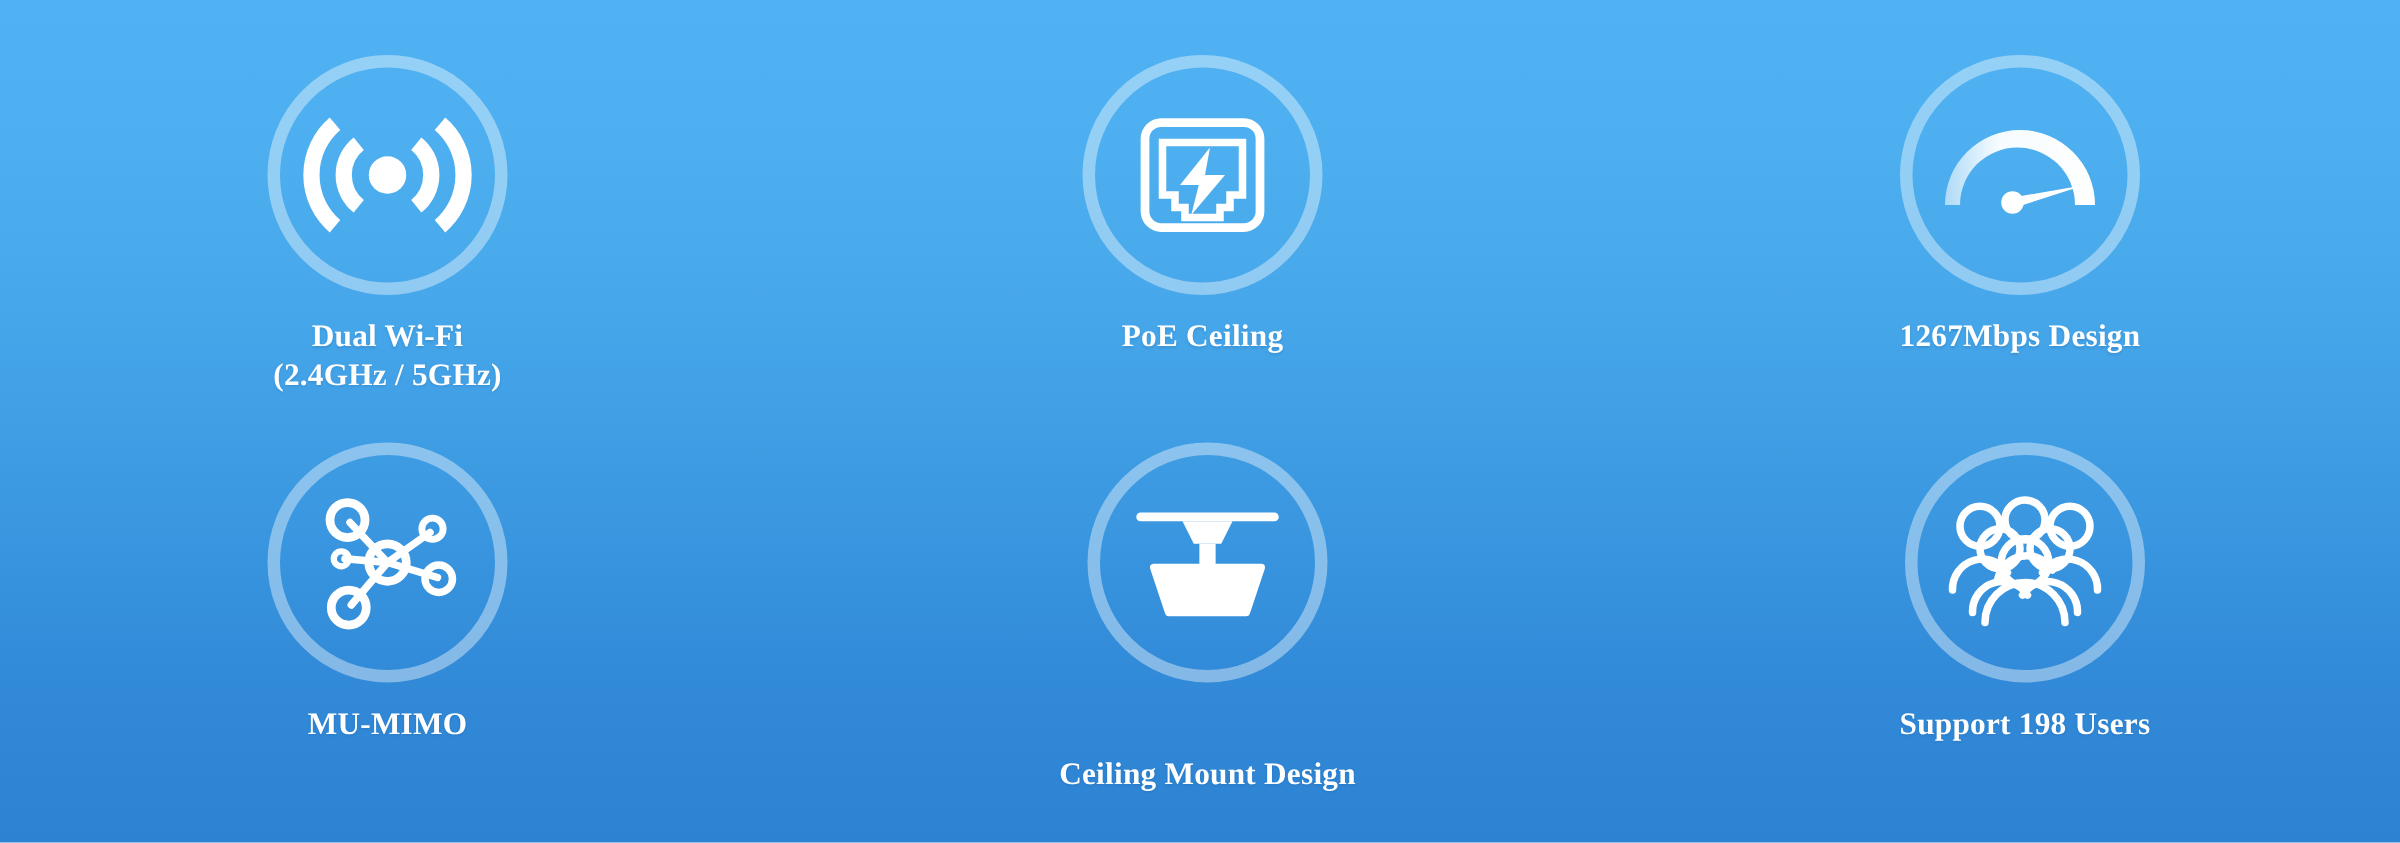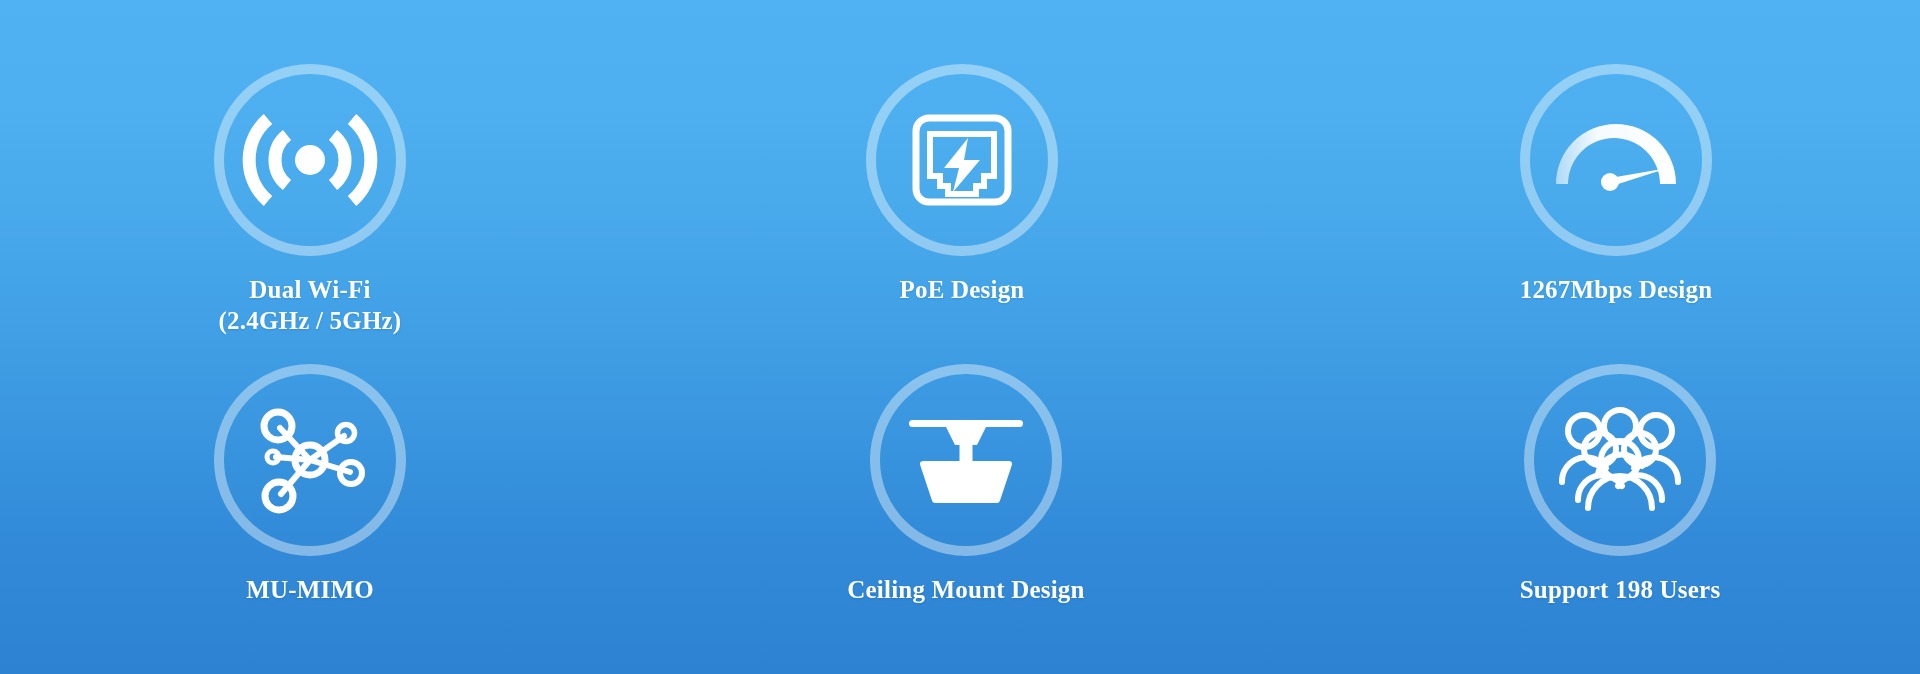--- a/index.html
+++ b/index.html
@@ -24,21 +24,21 @@
   }
 
   .feature-grid {
     position:absolute;
     inset:0;
     display:grid;
     grid-template-columns:repeat(3, 1fr);
     grid-template-rows:repeat(2, 1fr);
     align-items:start;
     justify-items:center;
-    padding:64px 0 18px 0;
+    padding:44px 0 18px 0;
   }
 
   .feature-cell {
     width:100%;
     display:flex;
     flex-direction:column;
     align-items:center;
   }
 
   
@@ -68,21 +68,21 @@
     white-space:pre-line;
   }
 
   
   .row2 .ring { margin-top:4px; }
 
   
   .col1 { transform:translateX(-10px); }
   .col2 { transform:translateX(2px); }
   .col3 { transform:translateX(16px); }
-  .row2.col2 { transform:translateX(6px); }
+  .row2.col2 { transform:translateX(6px);gap:40px; }
   .row2.col3 { transform:translateX(20px); }
 </style>
 </head>
 <body>
 
 <div class="feature-grid">
 
   <div class="feature-cell row1 col1">
     <div class="ring">
       <span>
@@ -102,21 +102,21 @@
   <div class="feature-cell row1 col2">
     <div class="ring">
       <span>
         <svg width="112" height="112" viewBox="0 0 112 112" fill="none">
           <rect x="10" y="14" width="92" height="84" rx="13" ry="13" stroke="#fff" stroke-width="7" fill="none"></rect>
           <path d="M24 30 H88 V72 H78 V82 H70 V90 H42 V82 H34 V72 H24 Z" stroke="#fff" stroke-width="6" fill="none" stroke-linejoin="miter"></path>
           <path d="M62 34 L38 64 H53 L47 88 L74 56 H58 Z" fill="#fff"></path>
         </svg>
       </span>
     </div>
-    <div class="label">PoE Design</div>
+    <div class="label">PoE Ceiling</div>
   </div>
 
   <div class="feature-cell row1 col3">
     <div class="ring">
       <span>
         <svg width="136" height="112" viewBox="0 0 136 112" fill="none">
 
           <defs>
             <linearGradient id="gaugeTaper" x1="0" y1="0" x2="1" y2="0">
               <stop offset="0%" stop-color="#fff" stop-opacity="0.55"></stop>

